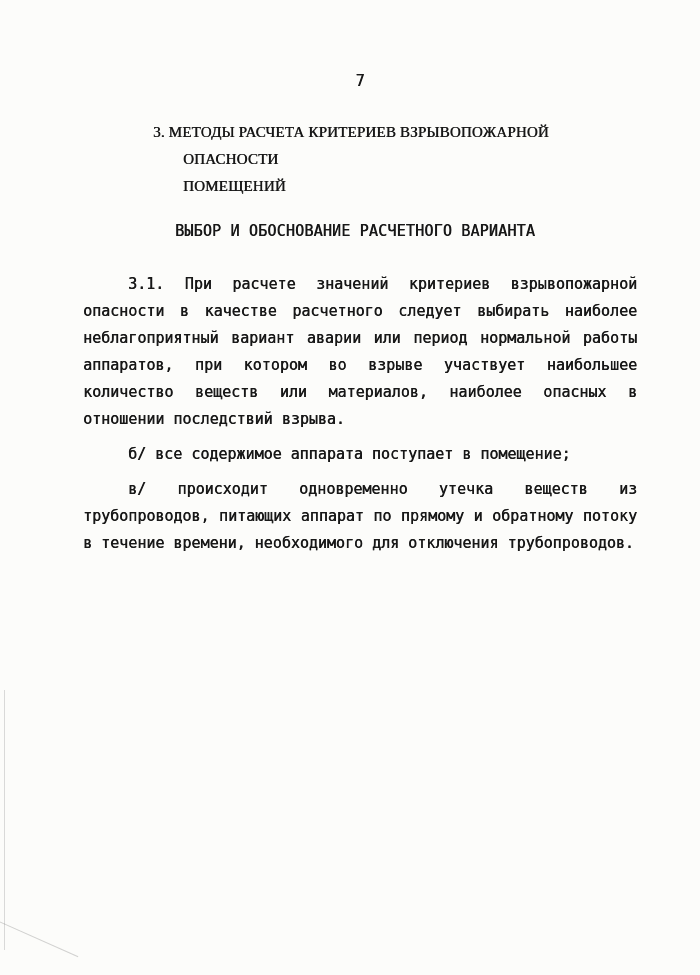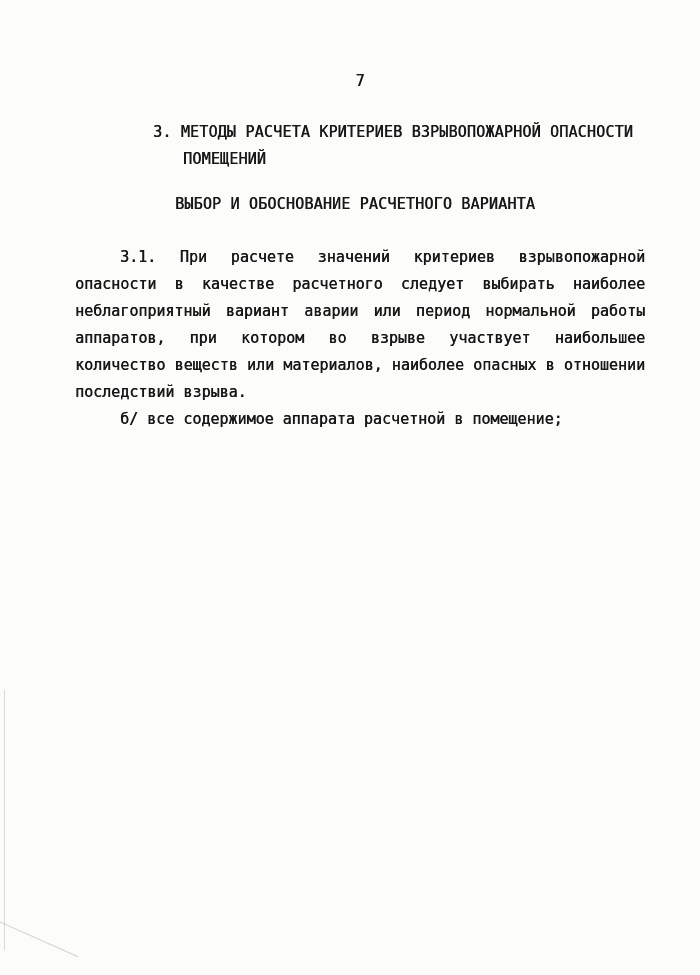--- a/index.html
+++ b/index.html
@@ -27,27 +27,28 @@
   .page-number {
     text-align: center;
     margin: 0 0 24px 0;
   }
   .doc-heading {
     margin: 0 0 18px 78px;
     padding-left: 30px;
     text-indent: -30px;
     white-space: pre-wrap;
     letter-spacing: 0.2px;
+    font-family: Liberation Serif, serif;
   }
   .doc-subheading {
     margin: 0 0 26px 100px;
     letter-spacing: 0.2px;
   }
   .body-text p {
-    margin: 0;
+    margin: 8px;
     text-align: justify;
     text-indent: 45px;
   }
   
   .scan-line-left {
     position: absolute;
     left: 4px;
     top: 690px;
     width: 1px;
     height: 260px;
@@ -71,20 +72,21 @@
 
     <div class="page-number">7</div>
 
     <div class="doc-heading">3. МЕТОДЫ РАСЧЕТА КРИТЕРИЕВ ВЗРЫВОПОЖАРНОЙ ОПАСНОСТИ
 ПОМЕЩЕНИЙ</div>
 
     <div class="doc-subheading">ВЫБОР И ОБОСНОВАНИЕ РАСЧЕТНОГО ВАРИАНТА</div>
 
     <div class="body-text">
         <p>3.1. При расчете значений критериев взрывопожарной опасности в качестве расчетного следует выбирать наиболее неблагоприятный вариант аварии или период нормальной работы аппаратов, при котором во взрыве участвует наибольшее количество веществ или материалов, наиболее опасных в отношении последствий взрыва.</p>
-        <p>б/ все содержимое аппарата расчетной в помещение;</p>
+        <p>б/ все содержимое аппарата поступает в помещение;</p>
+        <p>в/ происходит одновременно утечка веществ из трубопроводов, питающих аппарат по прямому и обратному потоку в течение времени, необходимого для отключения трубопроводов.</p>
       </div>
 
   </div>
 
   <div class="scan-line-left"></div>
   <div class="scan-line-corner"></div>
 </div>
 
 </body></html>

